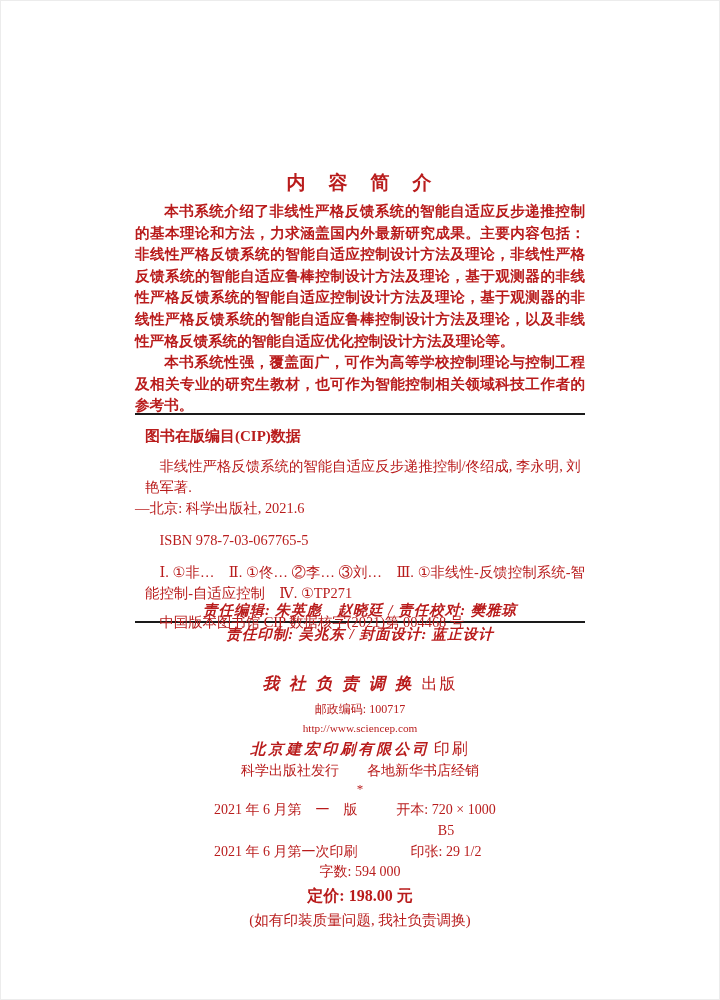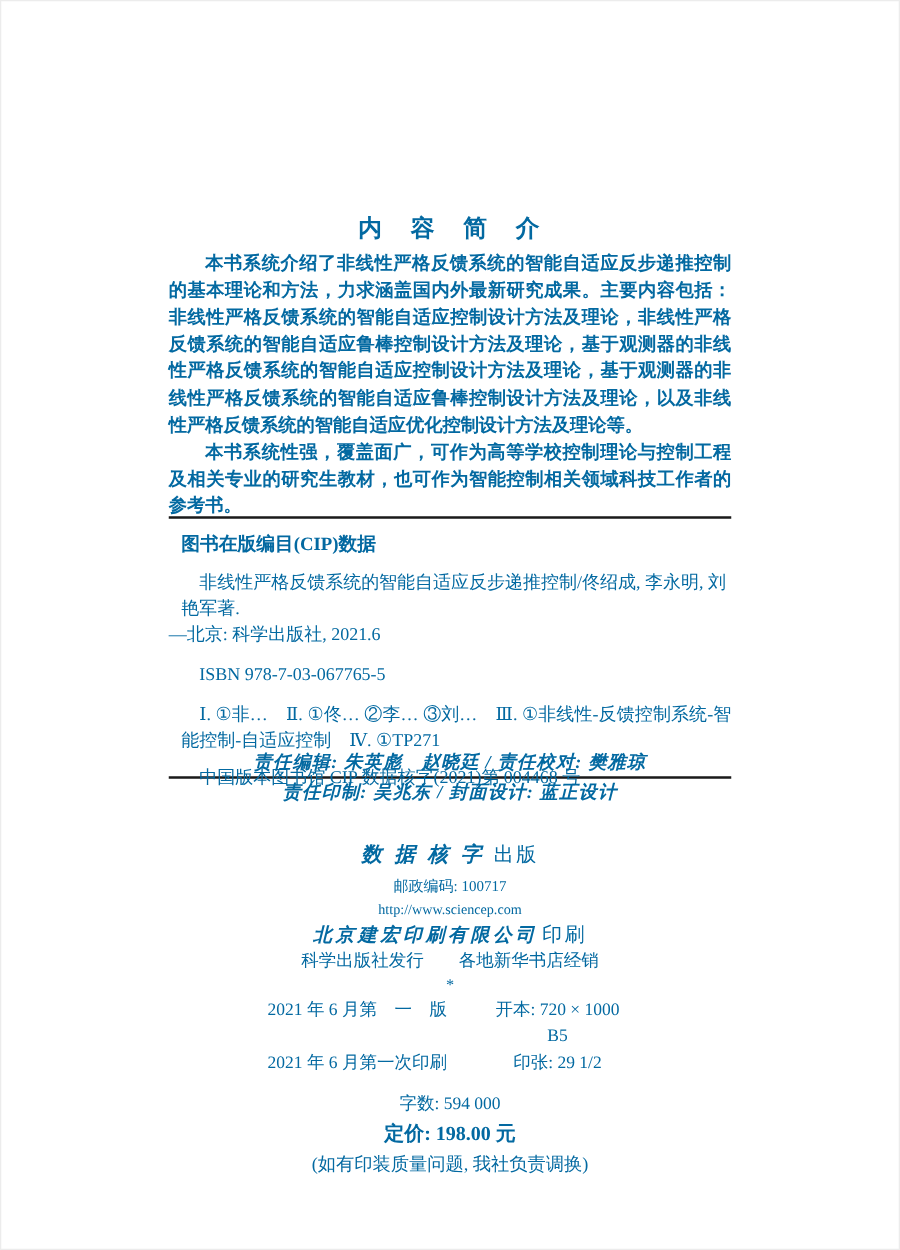--- a/index.html
+++ b/index.html
@@ -6,21 +6,21 @@
     margin: 0;
     padding: 0;
     background: #ffffff;
   }
   .page {
     position: relative;
     width: 720px;
     height: 1000px;
     background: #ffffff;
     font-family: "Liberation Serif", "DejaVu Serif", serif;
-    color: #0369a1;
+    color: #b91c1c;
     box-shadow: inset 0 0 0 1px #ececec;
     overflow: hidden;
   }
 
   
   .summary-title {
     position: absolute;
     top: 170px;
     left: 0;
     width: 100%;
@@ -139,21 +139,21 @@
     width: 292px;
     margin: 3px auto 0 auto;
     text-align: left;
     font-size: 14px;
     line-height: 21px;
   }
   .spec-row { display: flex; }
   .spec-left { width: 172px; flex: 0 0 auto; }
   .spec-right { flex: 1 1 auto; text-align: center; }
 
-  .words-line { font-size: 14px; margin-top: 14px; }
+  .words-line { font-size: 14px; margin-top: 1px; }
   .price-line { font-size: 16px; font-weight: bold; margin-top: 4px; line-height: 22px; }
   .note-line  { font-size: 14.6px; margin-top: 4px; }
 </style>
 </head>
 <body>
 
 <div class="page">
 
   <div class="summary-title">内　容　简　介</div>
 
@@ -172,21 +172,21 @@
   </div>
 
   <div class="credits">
     <div>责任编辑: 朱英彪　赵晓廷 / 责任校对: 樊雅琼</div>
     <div>责任印制: 吴兆东 / 封面设计: 蓝正设计</div>
   </div>
 
   <div class="colophon">
 
     <div class="pub-line">
-      <span class="logo-script">数据核字</span><span class="pub-suffix">出版</span>
+      <span class="logo-script">我社负责调换</span><span class="pub-suffix">出版</span>
     </div>
 
 
     <div class="post-line">邮政编码: 100717</div>
 
     <div class="web-line">http://www.sciencep.com</div>
 
     <div class="printer-line">
       <span class="logo-script printer">北京建宏印刷有限公司</span> <span class="pub-suffix">印刷</span>
     </div>

